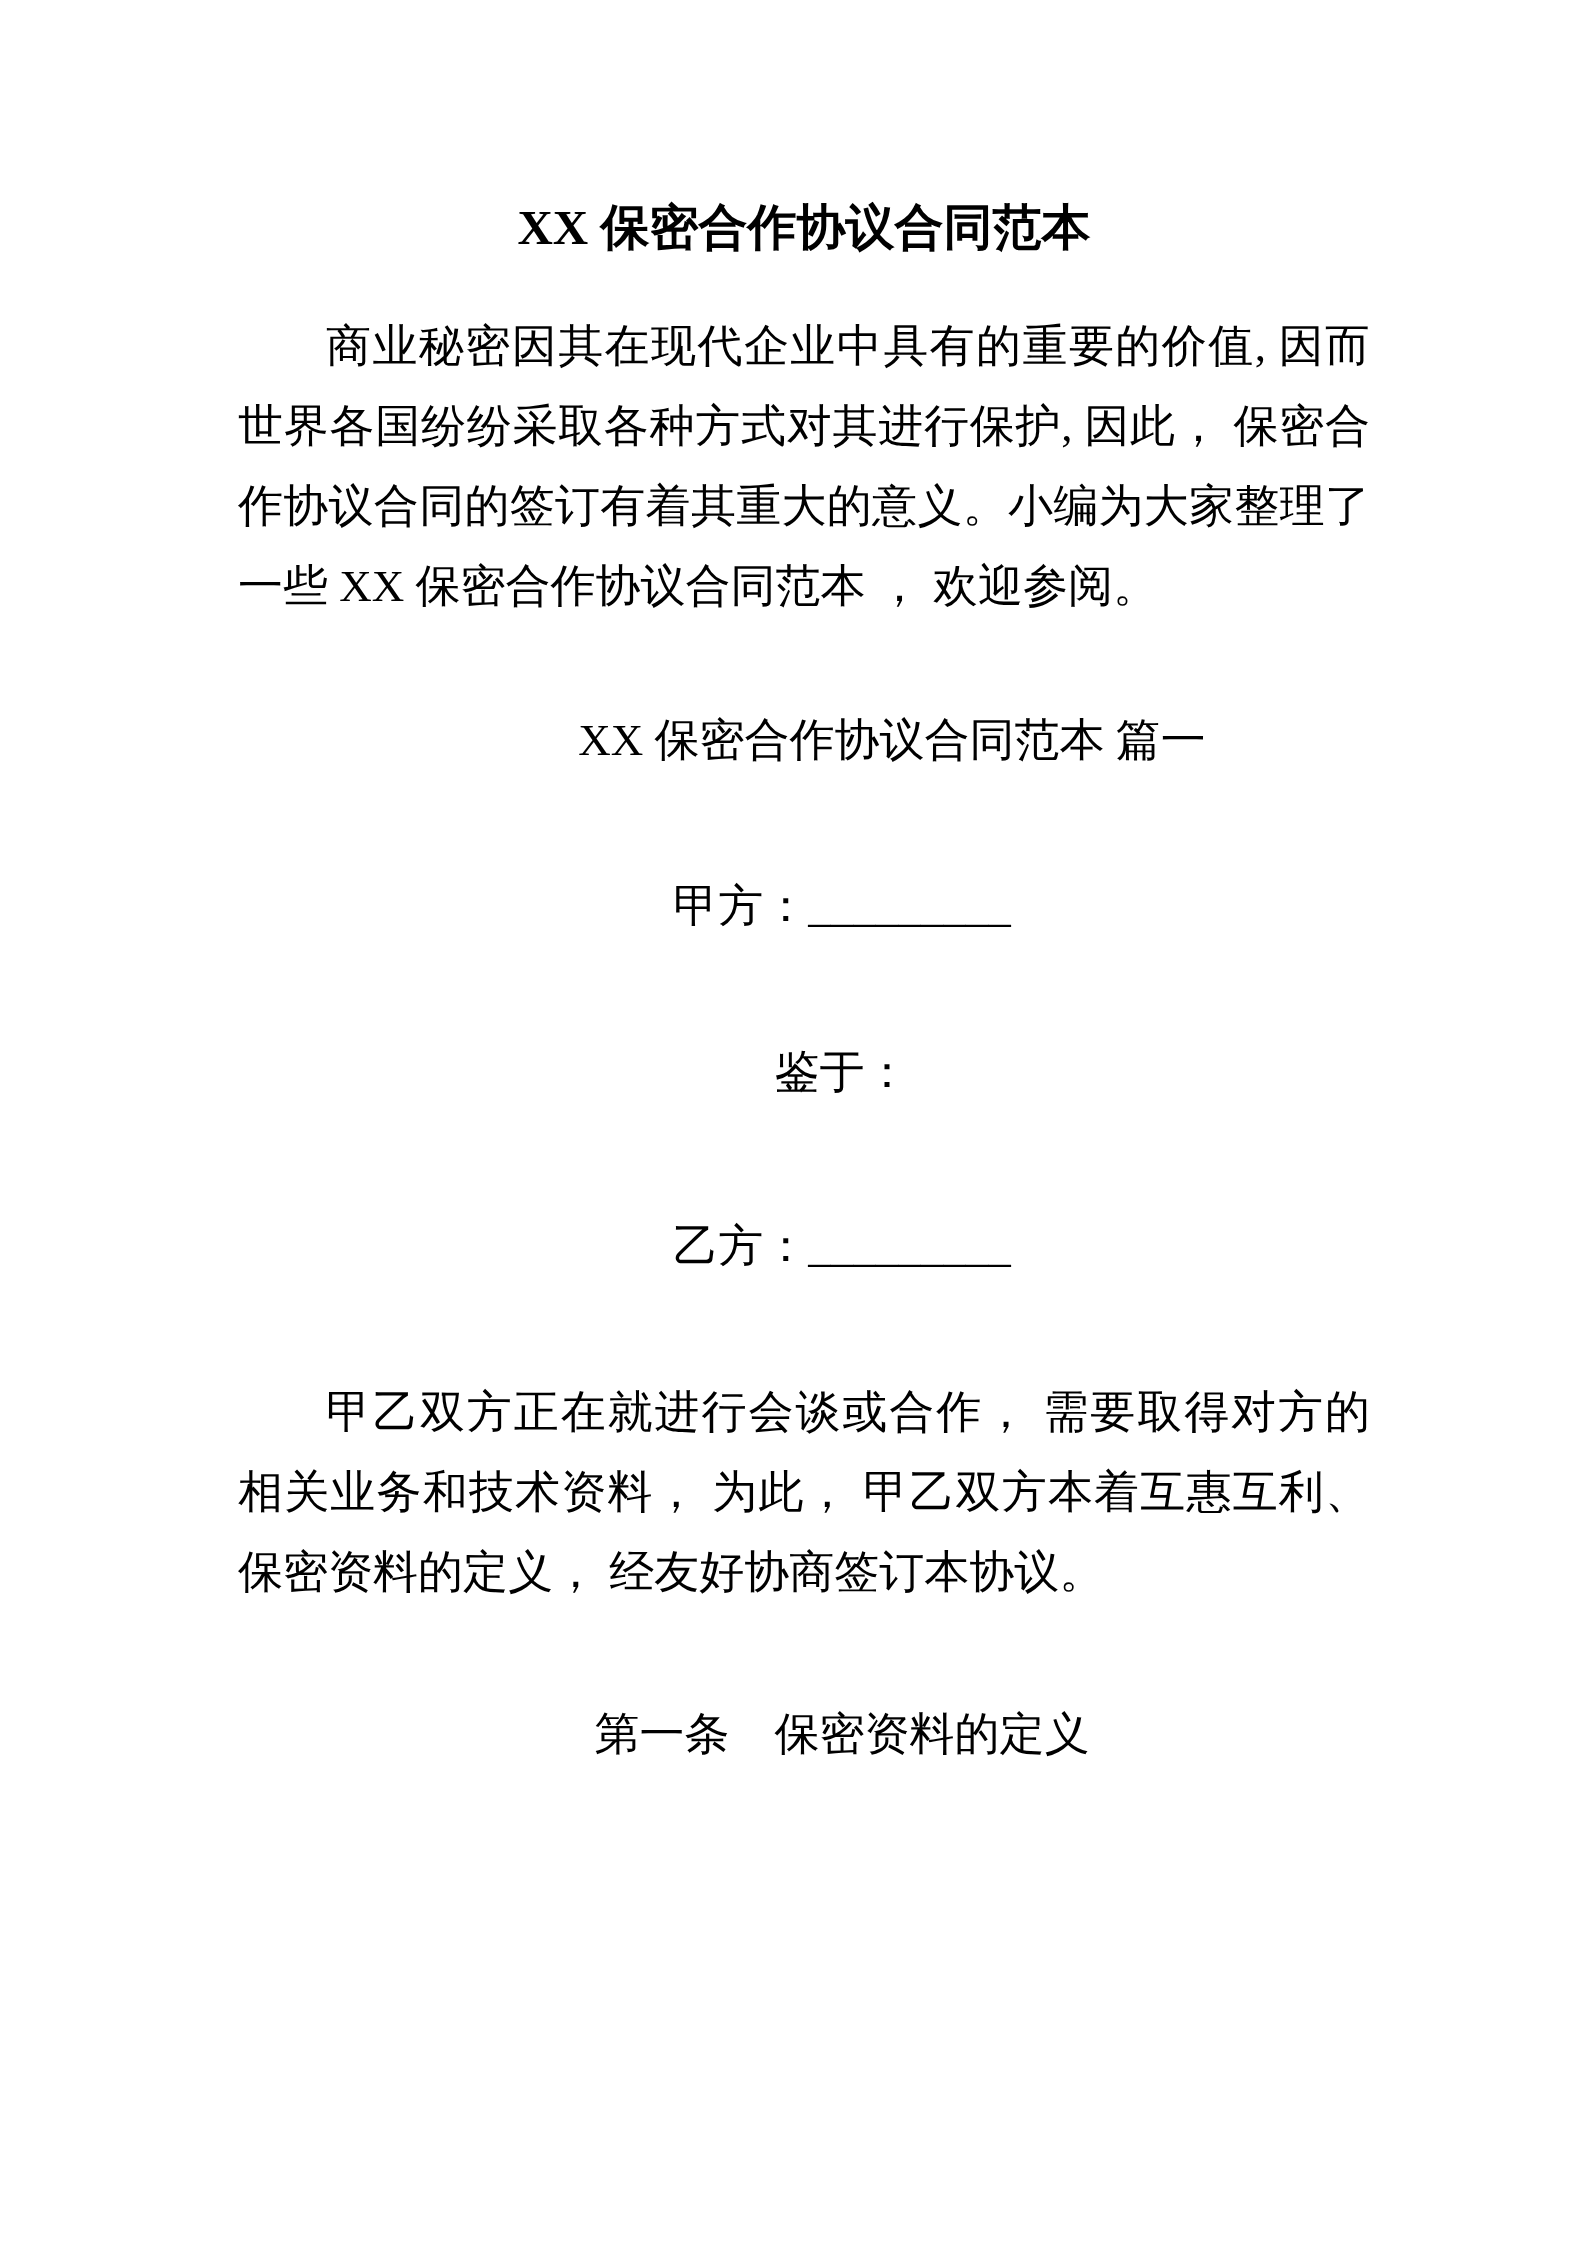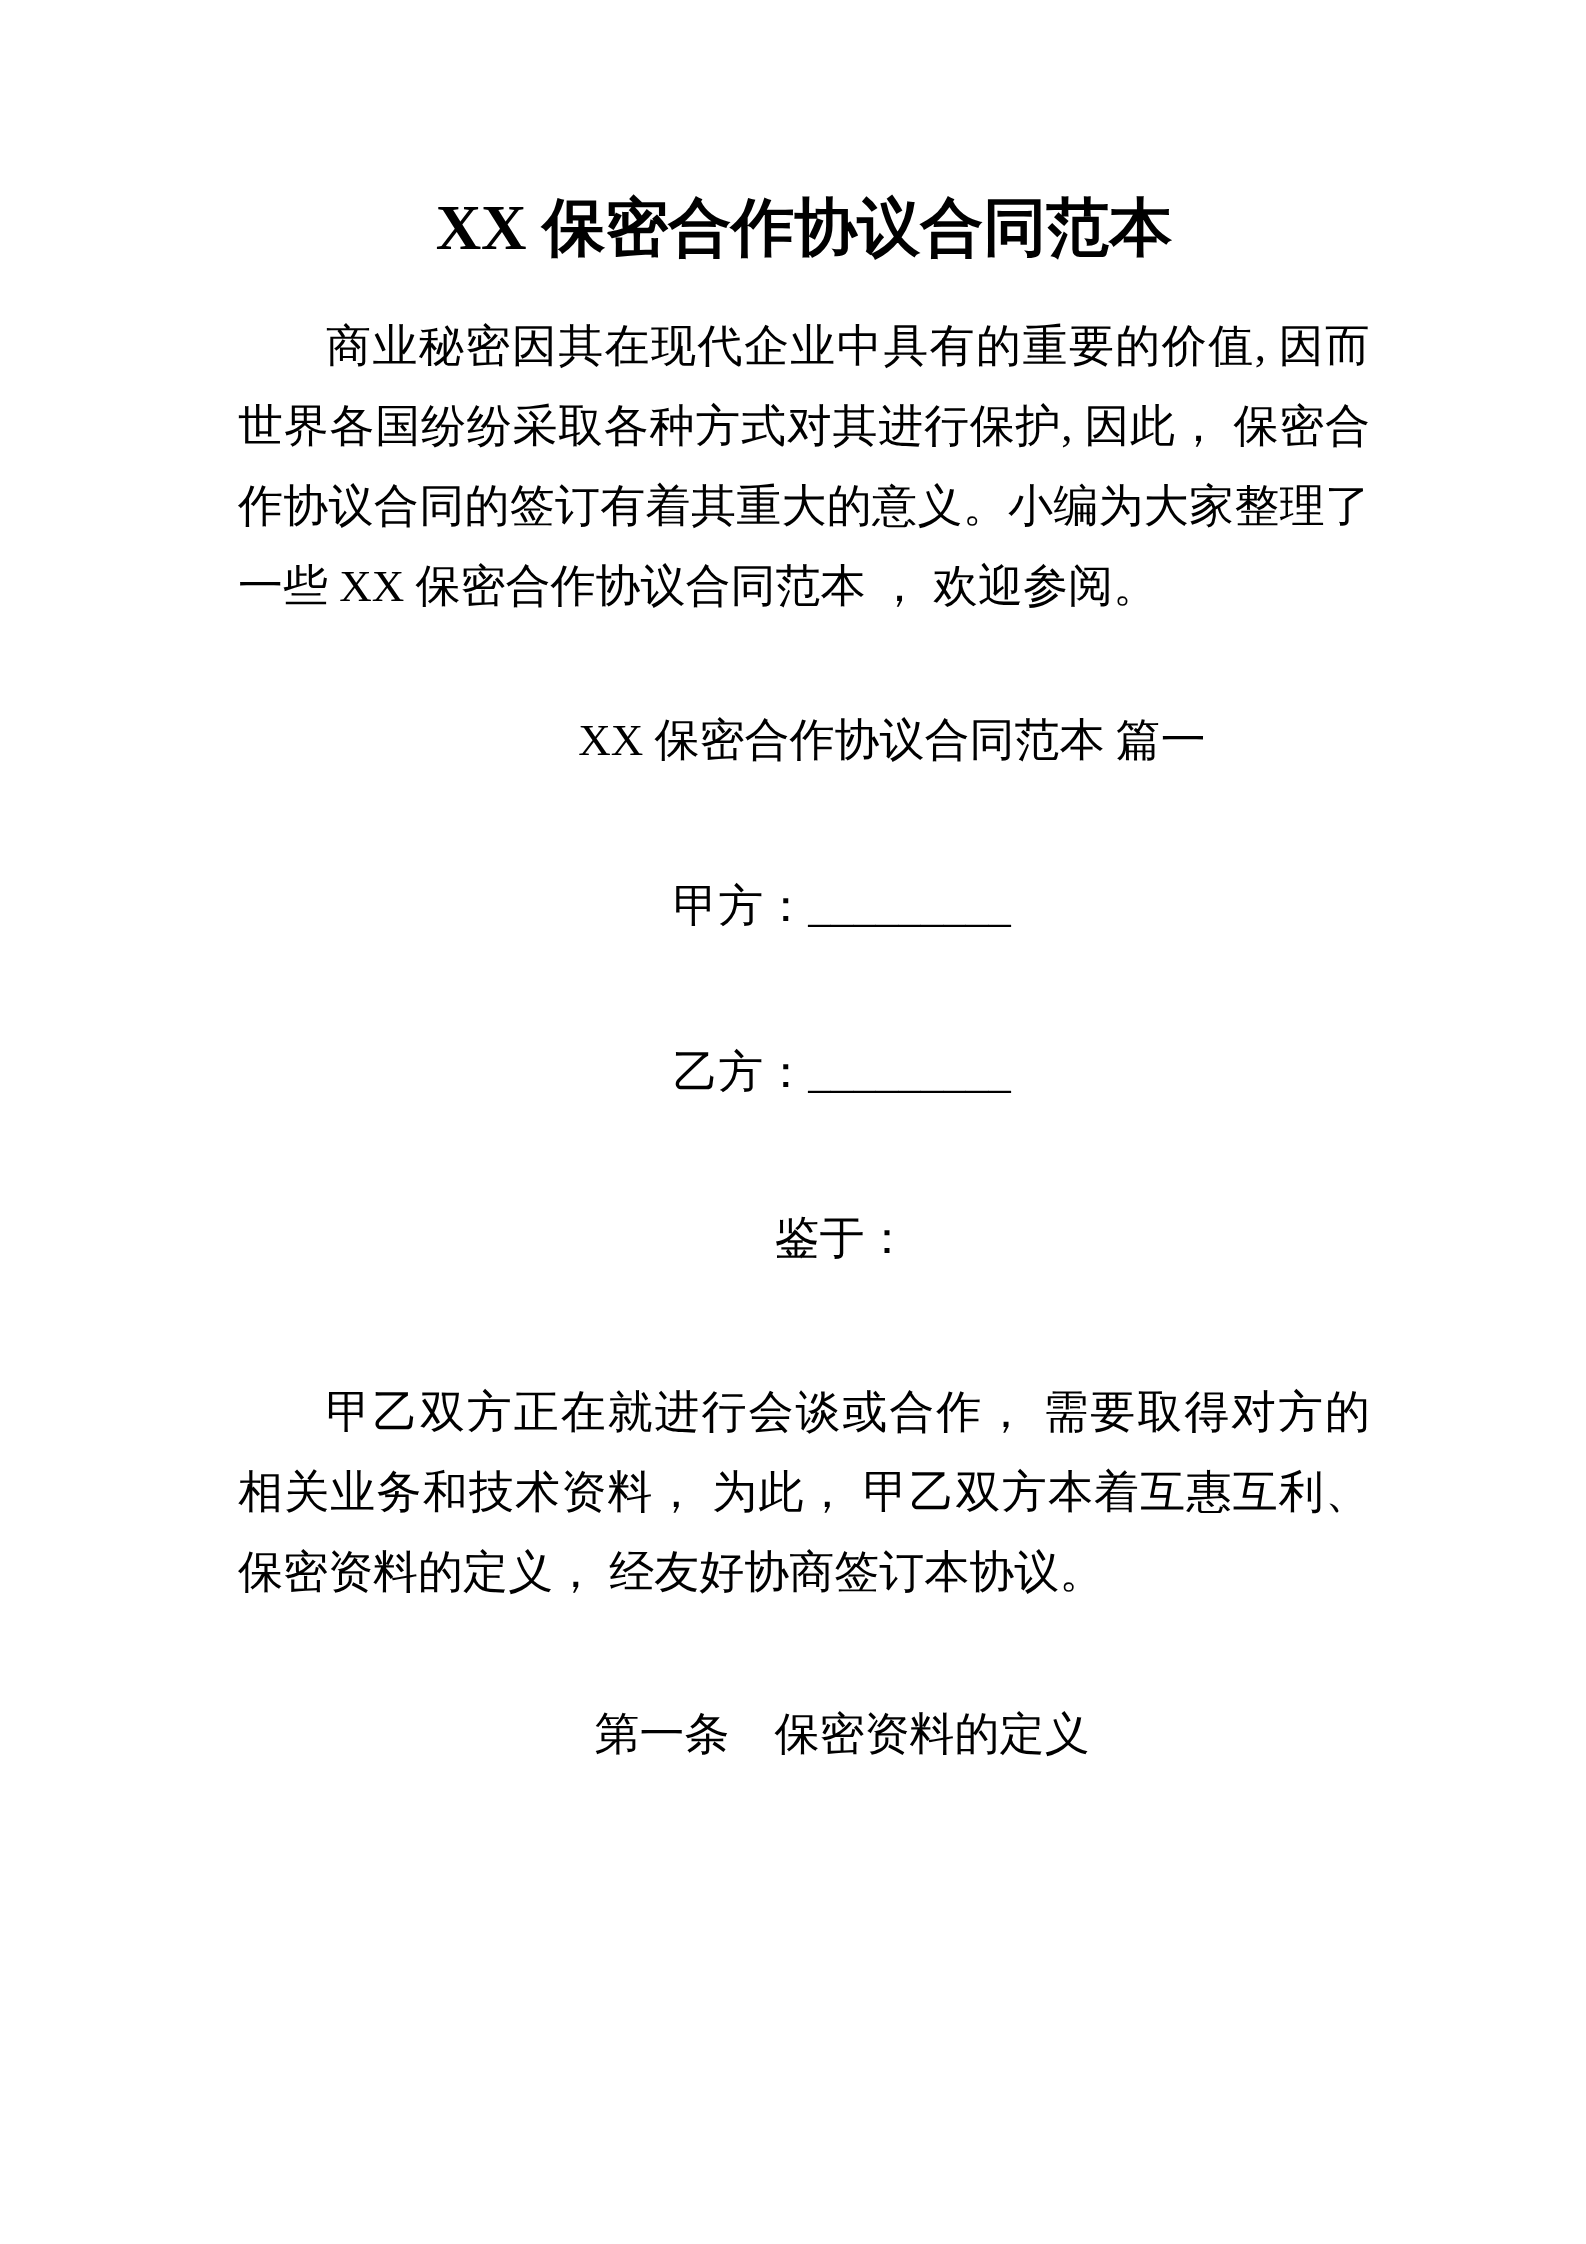--- a/index.html
+++ b/index.html
@@ -14,21 +14,21 @@
     box-sizing: border-box;
     background: #ffffff;
     padding: 186px 216px 0 238px;
     font-family: "Liberation Serif", "DejaVu Serif", serif;
     color: #000000;
     font-size: 45px;
     line-height: 80px;
     overflow: hidden;
   }
   .doc-title {
-    font-size: 63px;
+    font-size: 49px;
     font-weight: bold;
     text-align: center;
     line-height: 84px;
     margin: 0 0 36px 0;
     white-space: nowrap;
   }
   .para {
     margin: 0 0 86px 0;
     text-indent: 88px;
     text-align: center;
@@ -61,21 +61,21 @@
 
   <h1 class="doc-title">XX 保密合作协议合同范本</h1>
 
   <p class="para intro justify">商业秘密因其在现代企业中具有的重要的价值, 因而世界各国纷纷采取各种方式对其进行保护, 因此， 保密合作协议合同的签订有着其重大的意义。小编为大家整理了一些 XX 保密合作协议合同范本 ， 欢迎参阅。</p>
 
   <p class="para heading2">XX 保密合作协议合同范本 篇一</p>
 
 
   <p class="para indent2">甲方：_________</p>
 
+  <p class="para indent2 whereas">鉴于：</p>
+
   <p class="para indent2">乙方：_________</p>
-
-  <p class="para indent2 whereas">鉴于：</p>
 
   <p class="para justify">甲乙双方正在就进行会谈或合作， 需要取得对方的相关业务和技术资料， 为此， 甲乙双方本着互惠互利、 保密资料的定义， 经友好协商签订本协议。</p>
 
   <p class="para indent2 last">第一条　保密资料的定义</p>
 
 </div>
 
 </body></html>

